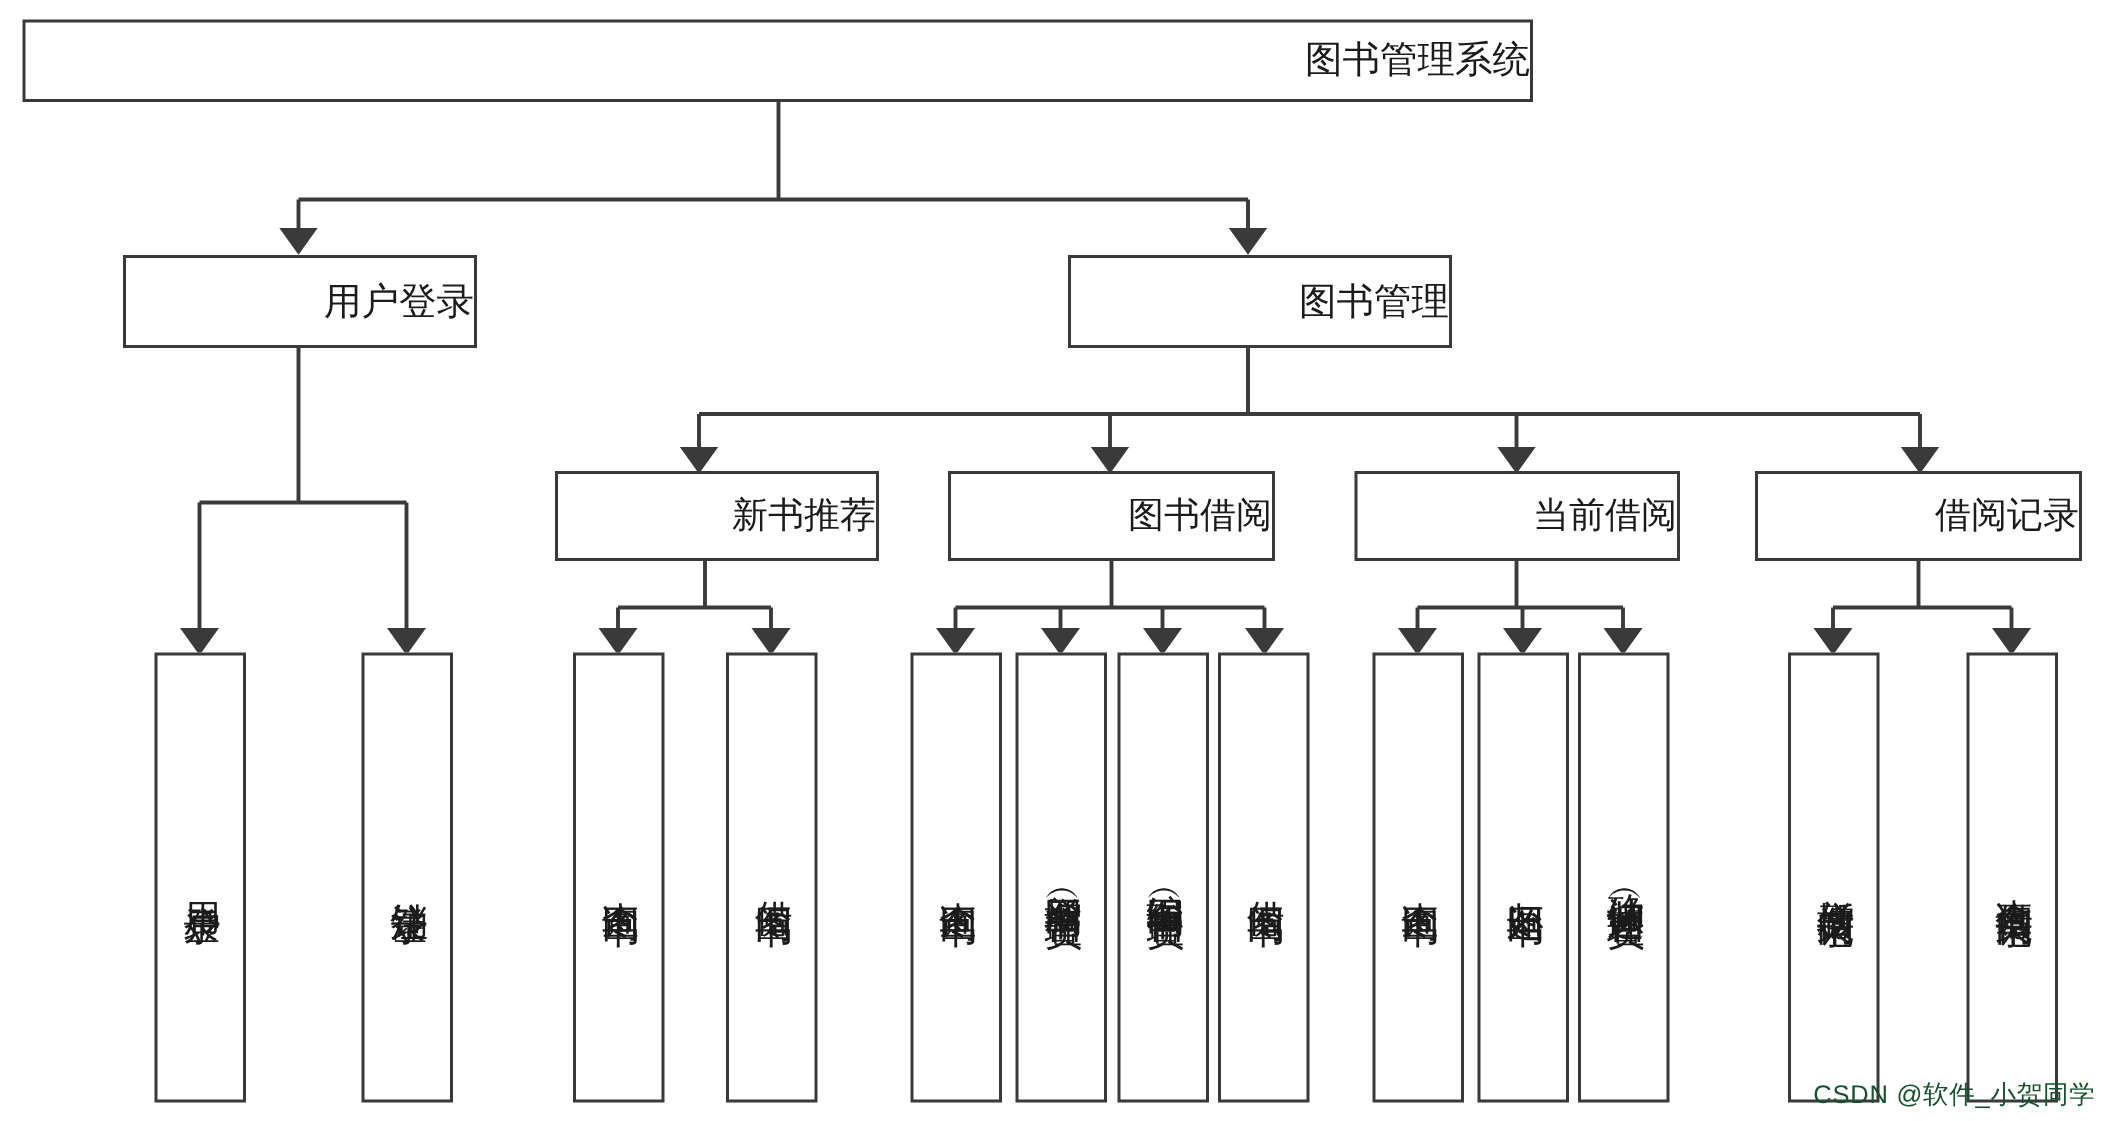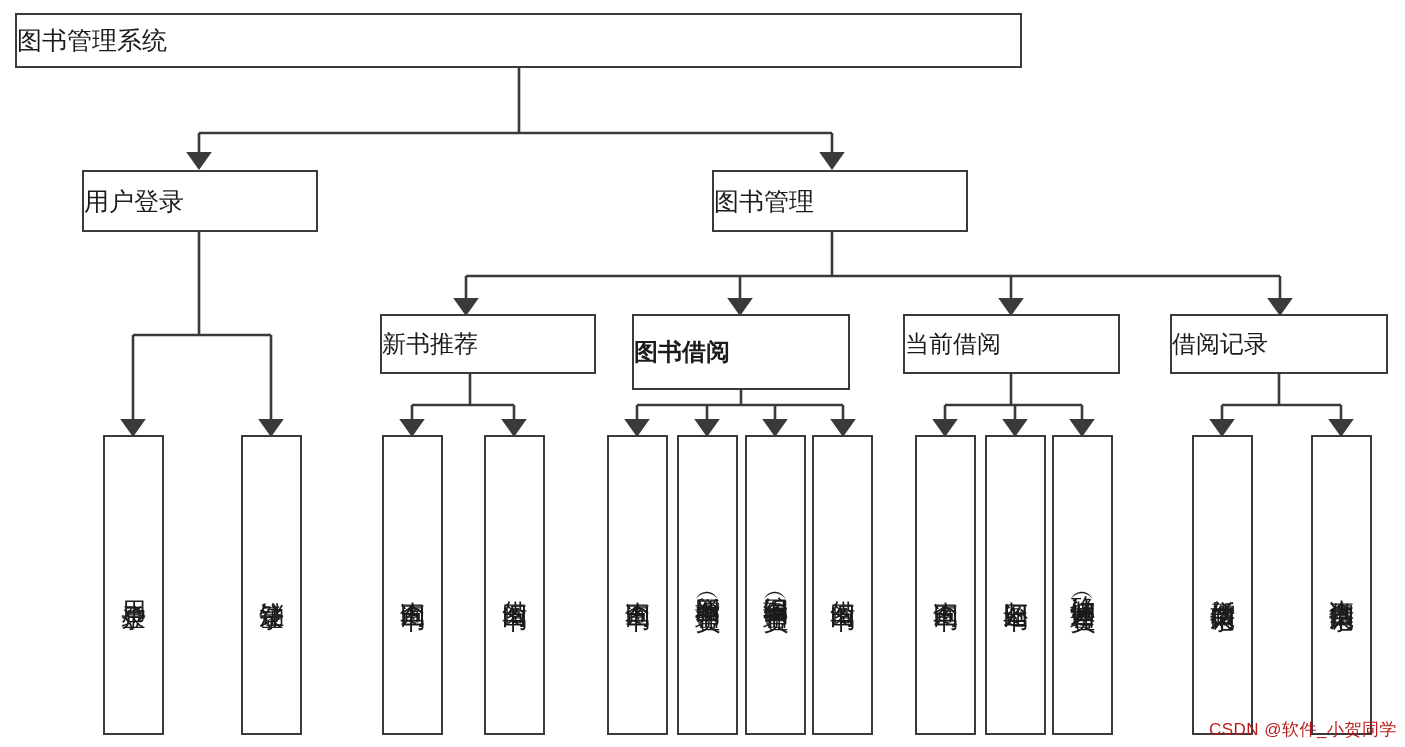--- a/index.html
+++ b/index.html
@@ -25,21 +25,21 @@
     height: 747px;
     pointer-events: none;
   }
   .node {
     position: absolute;
     box-sizing: border-box;
     border: 2.2px solid #3a3a3a;
     background: #ffffff;
     display: flex;
     align-items: center;
-    justify-content: flex-start;
+    justify-content: flex-end;
     color: #1b1b1b;
     z-index: 2;
   }
   .node .label {
     display: block;
     line-height: 1.16;
     text-align: center;
     white-space: nowrap;
   }
   .node-root .label   { font-size: 25px; }
@@ -57,21 +57,21 @@
     line-height: 1.1;
     letter-spacing: 2px;
     white-space: nowrap;
     max-height: 286px;
   }
   #watermark {
     position: absolute;
     right: 8px;
     bottom: 6px;
     font-size: 17px;
-    color: #b91c1c;
+    color: #14532d;
     letter-spacing: 0.5px;
     z-index: 5;
     white-space: nowrap;
   }
 </style>
 </head>
 <body>
 
 <div id="canvas">
 
@@ -129,24 +129,24 @@
     <span class="label">图书管理系统</span>
   </div>
 
   <div class="node node-l2" style="left:82px; top:170px; width:236px; height:62px;">
     <span class="label">用户登录</span>
   </div>
   <div class="node node-l2" style="left:712px; top:170px; width:256px; height:62px;">
     <span class="label">图书管理</span>
   </div>
 
-  <div class="node node-l3" style="left:380px; top:314px; width:216px; height:60px;">
+  <div class="node node-l3" style="left:370px; top:314px; width:216px; height:60px;">
     <span class="label">新书推荐</span>
   </div>
-  <div class="node node-l3" style="left:632px; top:314px; width:218px; height:76px;font-weight:bold;">
+  <div class="node node-l3" style="left:632px; top:314px; width:218px; height:60px;">
     <span class="label">图书借阅</span>
   </div>
   <div class="node node-l3" style="left:1170px; top:314px; width:218px; height:60px;">
     <span class="label">借阅记录</span>
   </div>
   <div class="node node-l3" style="left:903px; top:314px; width:217px; height:60px;">
     <span class="label">当前借阅</span>
   </div>
 
   <div class="node node-leaf" style="left:103px; top:435px; width:61px; height:300px;">

